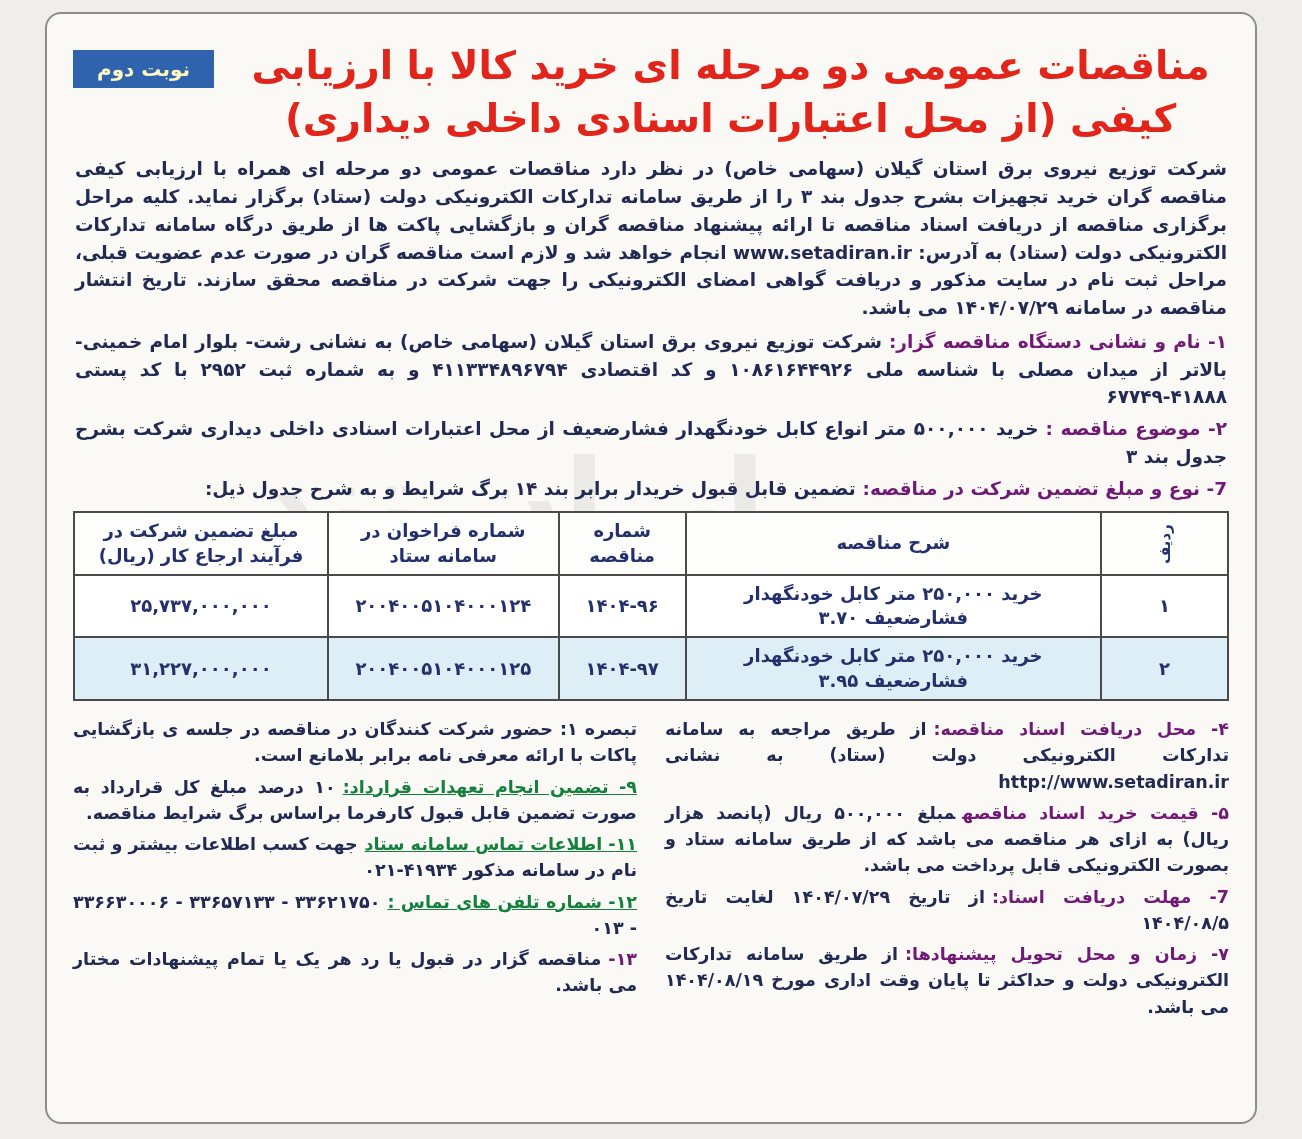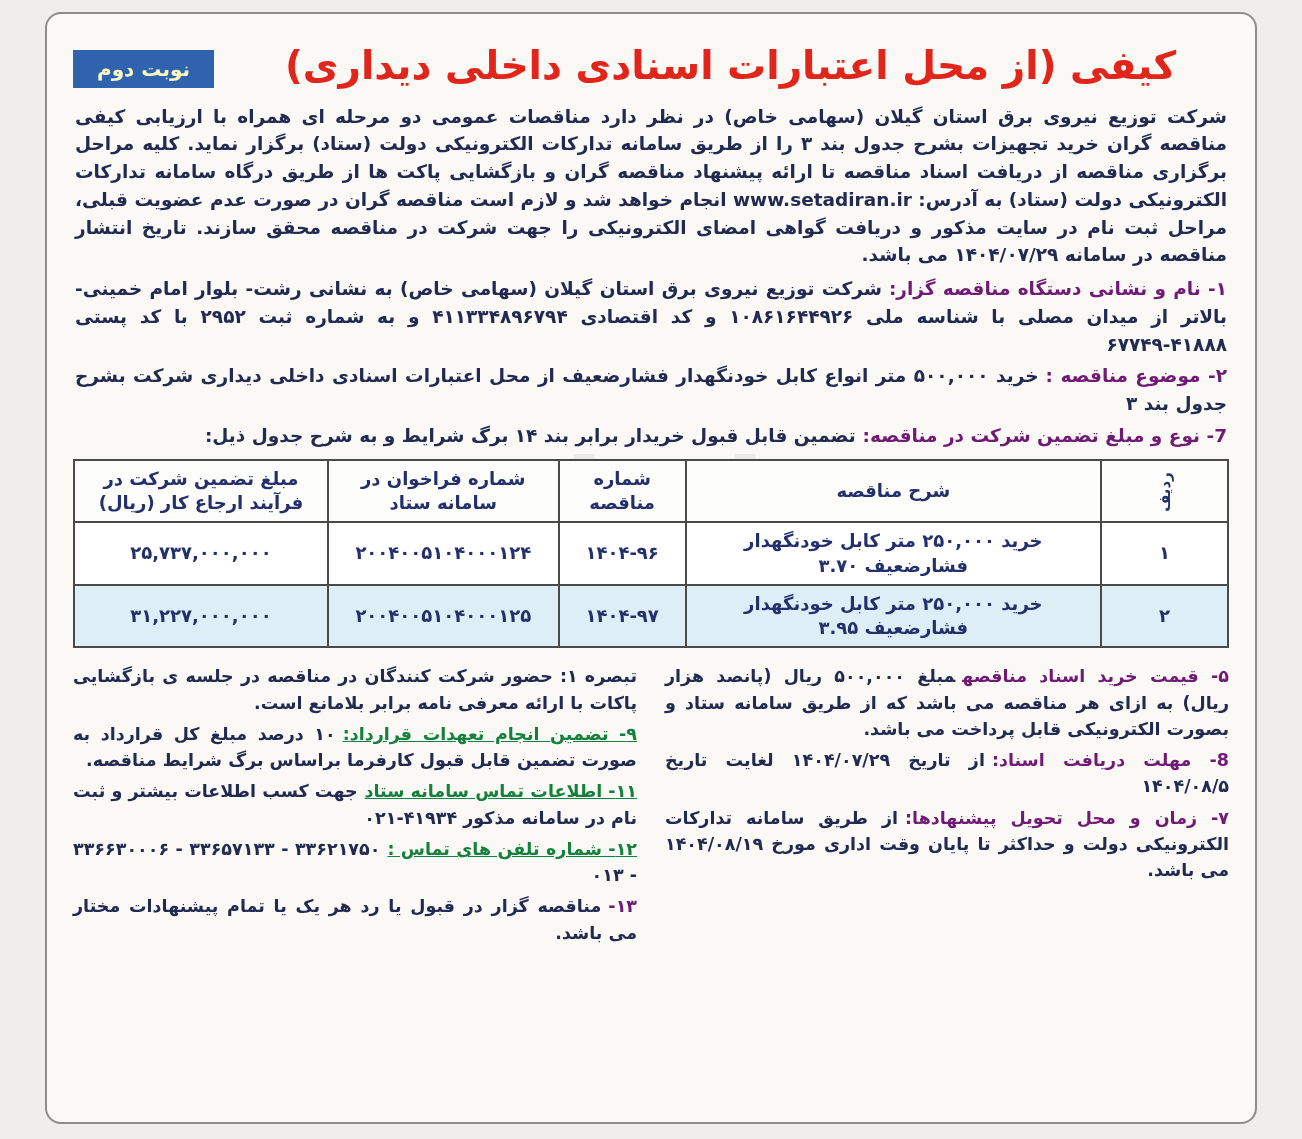--- a/index.html
+++ b/index.html
@@ -95,20 +95,21 @@
 </head>
 <body>
 
 <div class="ad">
 
   <div class="watermark-big">ایران تندر</div>
   <div class="watermark-small">پایگاه اطلاع رسانی مناقصات و مزایدات</div>
 
   <header class="masthead">
     <div class="title-box">
+      <div class="title-line">مناقصات عمومی دو مرحله ای خرید کالا با ارزیابی</div>
       <div class="title-line">کیفی (از محل اعتبارات اسنادی داخلی دیداری)</div>
     </div>
     <div class="badge">نوبت دوم</div>
   </header>
 
   <p class="intro">شرکت توزیع نیروی برق استان گیلان (سهامی خاص) در نظر دارد مناقصات عمومی دو مرحله ای همراه با ارزیابی کیفی مناقصه گران خرید تجهیزات بشرح جدول بند ۳ را از طریق سامانه تدارکات الکترونیکی دولت (ستاد) برگزار نماید. کلیه مراحل برگزاری مناقصه از دریافت اسناد مناقصه تا ارائه پیشنهاد مناقصه گران و بازگشایی پاکت ها از طریق درگاه سامانه تدارکات الکترونیکی دولت (ستاد) به آدرس: www.setadiran.ir انجام خواهد شد و لازم است مناقصه گران در صورت عدم عضویت قبلی، مراحل ثبت نام در سایت مذکور و دریافت گواهی امضای الکترونیکی را جهت شرکت در مناقصه محقق سازند. تاریخ انتشار مناقصه در سامانه ۱۴۰۴/۰۷/۲۹ می باشد.</p>
 
   <p class="item">
     <span class="lbl red">۱- نام و نشانی دستگاه مناقصه گزار:</span><span>شرکت توزیع نیروی برق استان گیلان (سهامی خاص) به نشانی رشت- بلوار امام خمینی- بالاتر از میدان مصلی با شناسه ملی ۱۰۸۶۱۶۴۴۹۲۶ و کد اقتصادی ۴۱۱۳۳۴۸۹۶۷۹۴ و به شماره ثبت ۲۹۵۲ با کد پستی ۴۱۸۸۸-۶۷۷۴۹</span>
   </p>
@@ -144,24 +145,27 @@
         <td>۲۰۰۴۰۰۵۱۰۴۰۰۰۱۲۵</td>
         <td>۳۱,۲۲۷,۰۰۰,۰۰۰</td>
       </tr>
     </tbody>
   </table>
 
   <section class="columns">
 
     <div class="col">
       <p class="item">
+        <span class="lbl red">۴- محل دریافت اسناد مناقصه:</span><span>از طریق مراجعه به سامانه تدارکات الکترونیکی دولت (ستاد) به نشانی http://www.setadiran.ir</span>
+      </p>
+      <p class="item">
         <span class="lbl red">۵- قیمت خرید اسناد مناقصه</span><span>مبلغ ۵۰۰,۰۰۰ ریال (پانصد هزار ریال) به ازای هر مناقصه می باشد که از طریق سامانه ستاد و بصورت الکترونیکی قابل پرداخت می باشد.</span>
       </p>
       <p class="item">
-        <span class="lbl red">8- مهلت دریافت اسناد:</span><span>از تاریخ ۱۴۰۴/۰۷/۲۹ لغایت تاریخ ۱۴۰۴/۰۸/۵</span>
+        <span class="lbl red">7- مهلت دریافت اسناد:</span><span>از تاریخ ۱۴۰۴/۰۷/۲۹ لغایت تاریخ ۱۴۰۴/۰۸/۵</span>
       </p>
       <p class="item">
         <span class="lbl red">۷- زمان و محل تحویل پیشنهادها:</span><span>از طریق سامانه تدارکات الکترونیکی دولت و حداکثر تا پایان وقت اداری مورخ ۱۴۰۴/۰۸/۱۹ می باشد.</span>
       </p>
 
     </div>
 
     <div class="col">
       <p class="item">
         <span class="lbl navy">تبصره ۱:</span><span>حضور شرکت کنندگان در مناقصه در جلسه ی بازگشایی پاکات با ارائه معرفی نامه برابر بلامانع است.</span>

